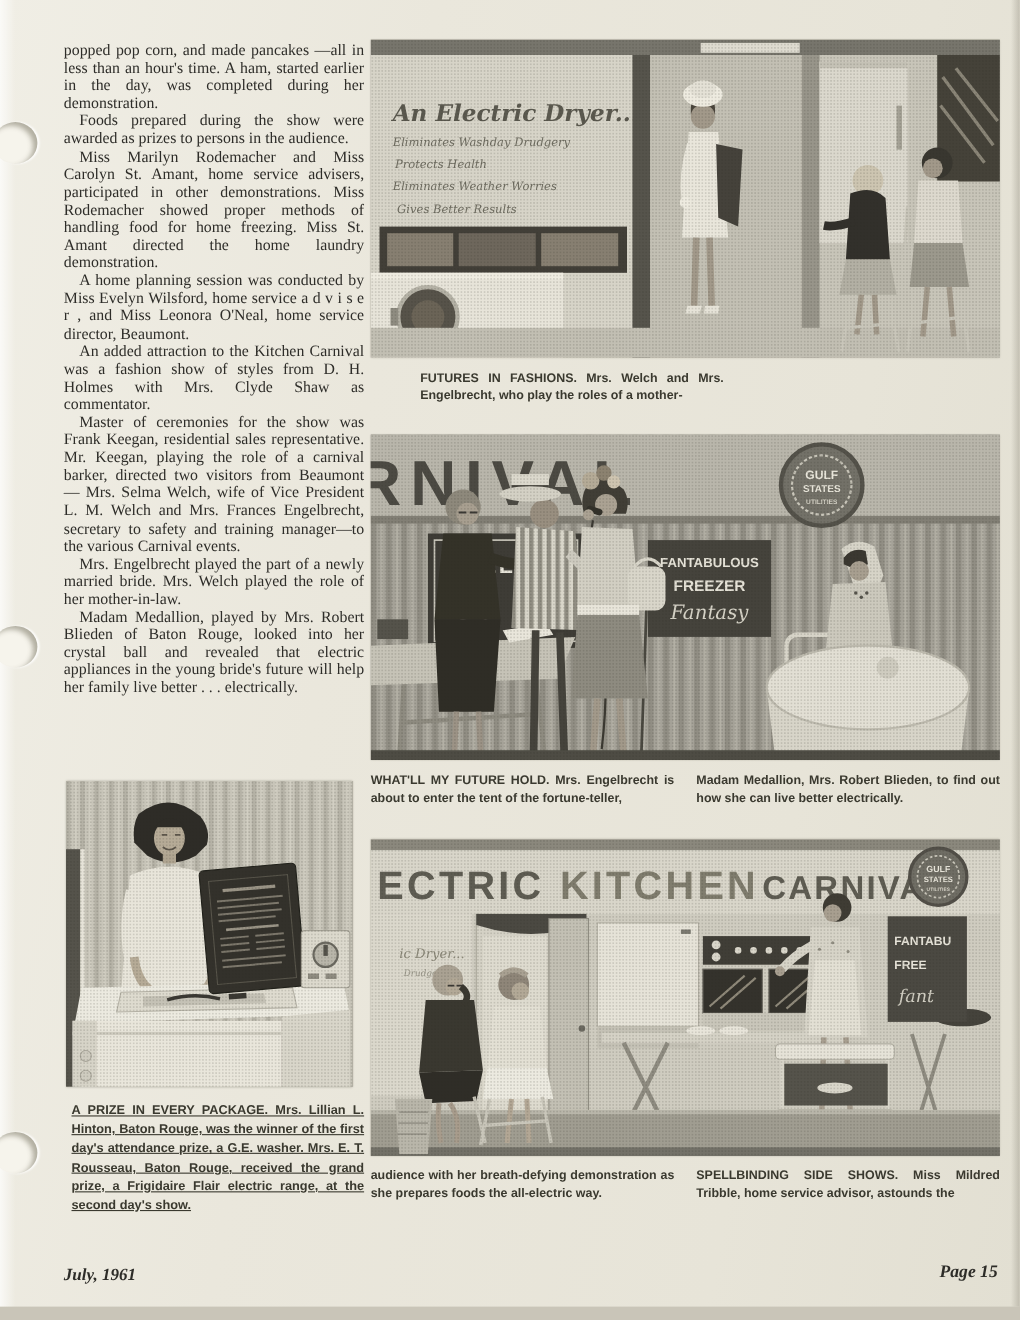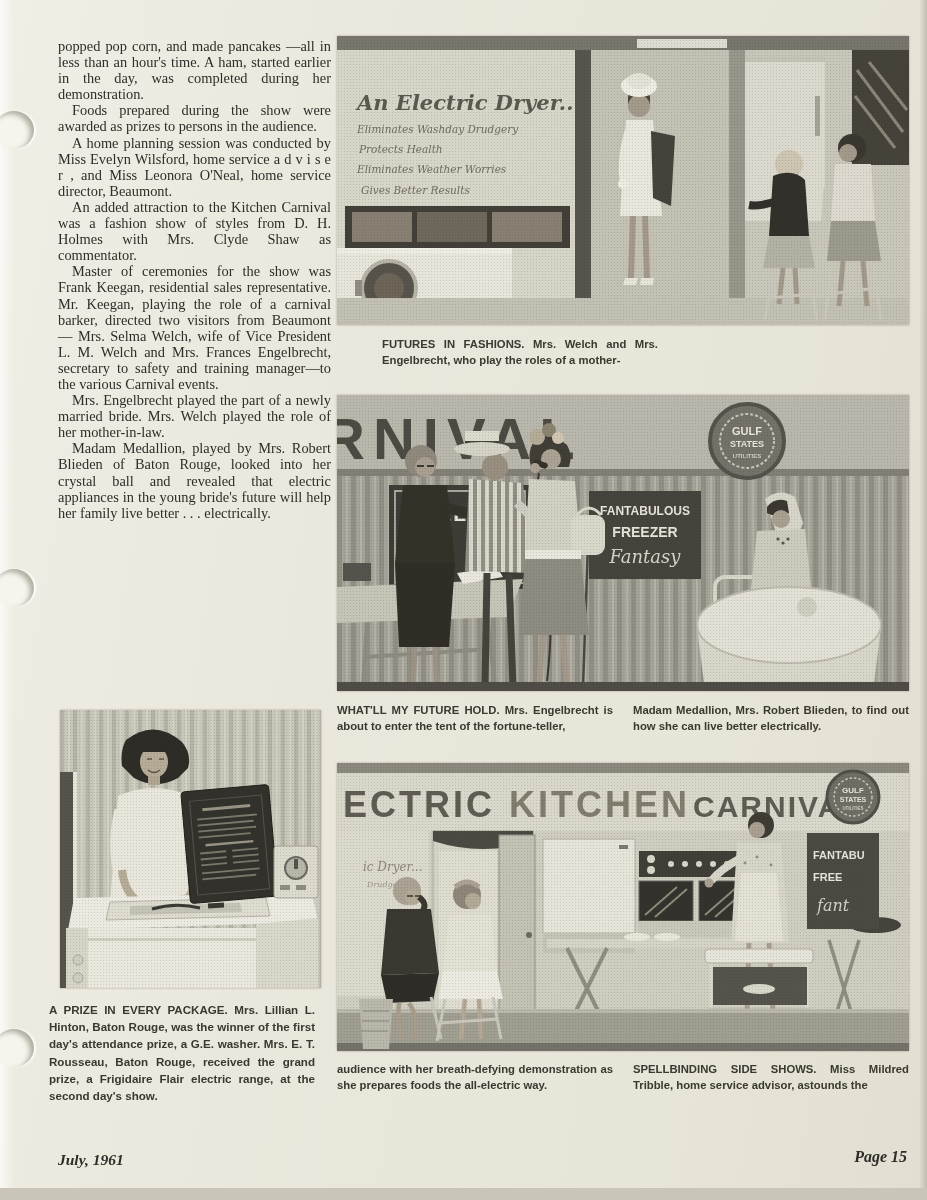--- a/index.html
+++ b/index.html
@@ -31,41 +31,42 @@
   #photo2{left:337px;top:395px;width:572px;height:296px;}
   #photo3{left:337px;top:763px;width:572px;height:288px;}
   #photo4{left:60px;top:710px;width:261px;height:278px;}
 
   .caption{position:absolute;font-family:"Liberation Sans",sans-serif;font-weight:bold;
     font-size:11.3px;line-height:15.6px;color:#3a392f;display:flex;gap:20px;text-align:justify;}
   .caption .col{width:276px;}
   #cap1{left:337px;top:337px;width:572px;margin-left:45px;}
   #cap2{left:337px;top:703px;width:572px;}
   #cap3{left:337px;top:1062px;width:572px;}
-  #cap4{left:49px;top:1001px;width:266px;display:block;font-size:11.6px;line-height:17.2px;}
+  #cap4{left:65px;top:1001px;width:266px;display:block;font-size:11.6px;line-height:17.2px;text-decoration:underline;}
 
   .footer{position:absolute;font-weight:bold;font-style:italic;font-size:15.5px;color:#2d2c28;margin-top:35px;}
   #footer-left{left:58px;top:1116px;}
   #footer-right{right:20px;top:1113px;font-size:16px;}
 
   .svg-sans{font-family:"Liberation Sans",sans-serif;font-weight:bold;}
   .svg-script{font-family:"DejaVu Serif",serif;font-style:italic;}
 </style>
 </head>
 <body>
 
 <div class="page">
 
   <div class="punch" id="hole1"></div>
   <div class="punch" id="hole2"></div>
   <div class="punch" id="hole3"></div>
 
   <div class="body-col">
     <p class="first">popped pop corn, and made pancakes —all in less than an hour's time. A ham, started earlier in the day, was completed during her demonstration.</p>
     <p>Foods prepared during the show were awarded as prizes to persons in the audience.</p>
+    <p>Miss Marilyn Rodemacher and Miss Carolyn St. Amant, home service advisers, participated in other demonstrations. Miss Rodemacher showed proper methods of handling food for home freezing. Miss St. Amant directed the home laundry demonstration.</p>
     <p>A home planning session was conducted by Miss Evelyn Wilsford, home service a d v i s e r , and Miss Leonora O'Neal, home service director, Beaumont.</p>
     <p>An added attraction to the Kitchen Carnival was a fashion show of styles from D. H. Holmes with Mrs. Clyde Shaw as commentator.</p>
     <p>Master of ceremonies for the show was Frank Keegan, residential sales representative. Mr. Keegan, playing the role of a carnival barker, directed two visitors from Beaumont — Mrs. Selma Welch, wife of Vice President L. M. Welch and Mrs. Frances Engelbrecht, secretary to safety and training manager—to the various Carnival events.</p>
     <p>Mrs. Engelbrecht played the part of a newly married bride. Mrs. Welch played the role of her mother-in-law.</p>
     <p>Madam Medallion, played by Mrs. Robert Blieden of Baton Rouge, looked into her crystal ball and revealed that electric appliances in the young bride's future will help her family live better . . . electrically.</p>
   </div>
 
   <figure class="photo" id="photo1" style="margin:0">
     <svg viewBox="0 0 572 289" preserveAspectRatio="none">
       <rect width="572" height="289" fill="#c8c5b9"></rect>

